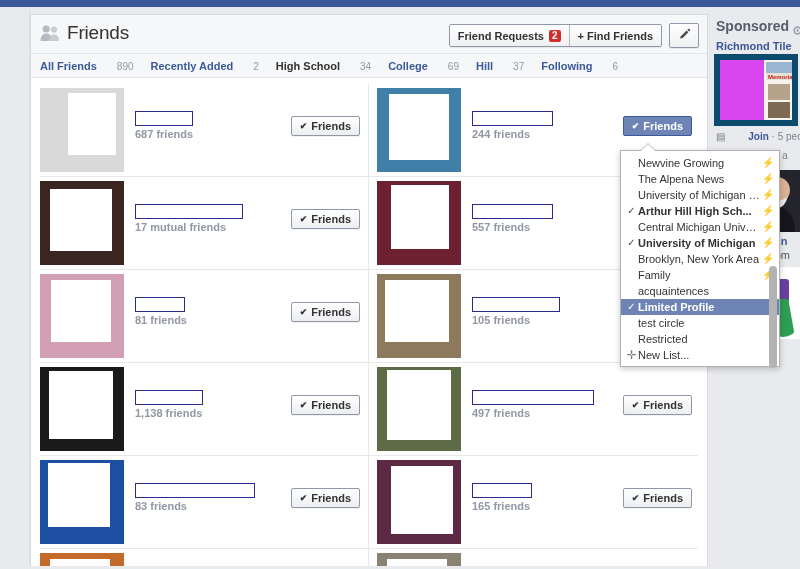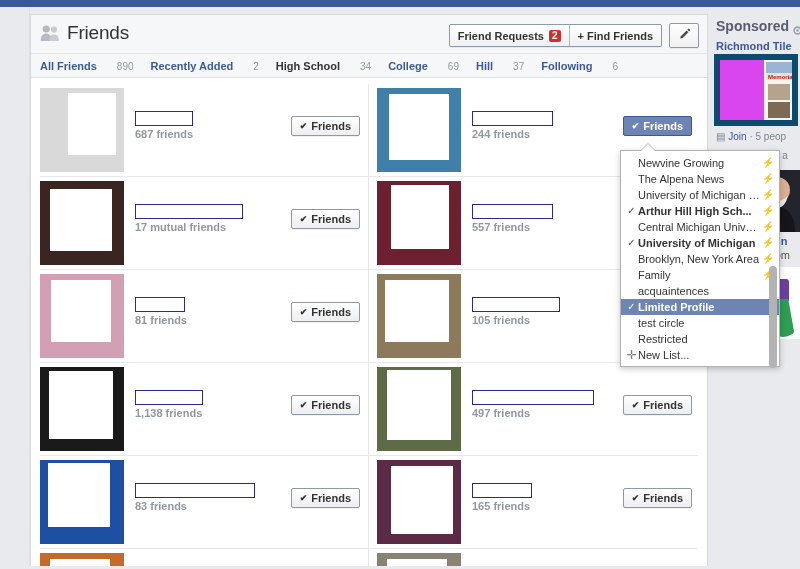--- a/index.html
+++ b/index.html
@@ -336,21 +336,22 @@
   .ad-meta {
     font-size: 10px;
     color: #7d828d;
     padding: 4px 0 2px 2px;
     line-height: 13px;
     white-space: nowrap;
     overflow: hidden;
   }
   .ad-join {
     color: #3b5998;
-    font-weight: normal;
+    font-weight: bold;
+    margin-left: 20px;
   }
   .ad-photo {
     width: 86px; height: 62px;
     overflow: hidden;
     position: relative;
     margin-top: 6px;
     background: #2b2b33;
   }
   .dresses {
     width: 86px; height: 72px;

